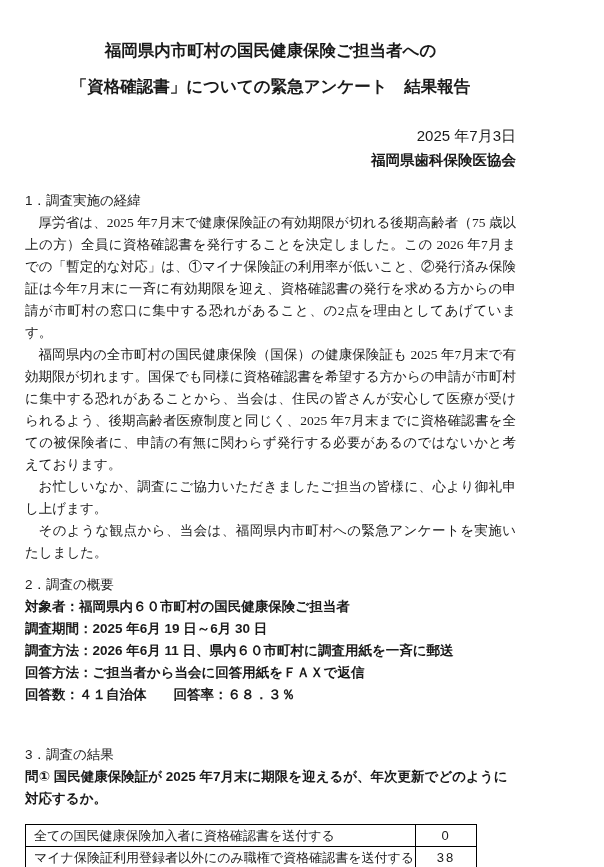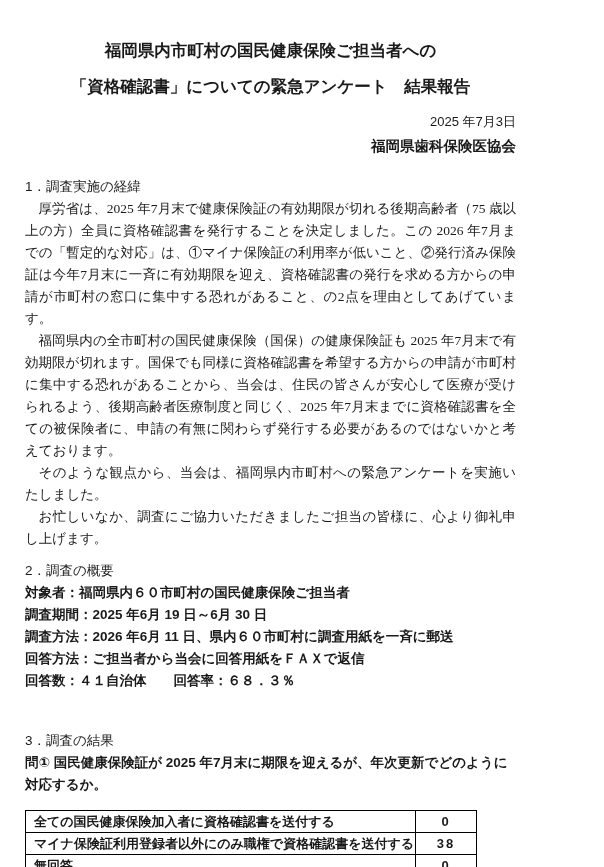--- a/index.html
+++ b/index.html
@@ -24,23 +24,23 @@
   .title-block {
     text-align: center;
     font-family: "Liberation Sans", "DejaVu Sans", sans-serif;
     font-weight: 700;
     font-size: 16.5px;
   }
   .title-line { line-height: 36px; }
   .date-line {
     text-align: right;
     font-family: "Liberation Sans", "DejaVu Sans", sans-serif;
-    font-size: 13px;
+    font-size: 15px;
     line-height: 24px;
-    margin-top: 6px;
+    margin-top: 20px;
   }
   .org-line {
     text-align: right;
     font-family: Liberation Mono, monospace;
     font-weight: 700;
     font-size: 14.5px;
     line-height: 26px;
   }
   
   .heading {
@@ -68,21 +68,21 @@
   
   table.result-table {
     border-collapse: collapse;
     margin-top: 14px;
     table-layout: fixed;
     width: 452px;
   }
   table.result-table td {
     border: 1.5px solid #000000;
     font-family: "Liberation Sans", "DejaVu Sans", sans-serif;
-    font-weight: 700;
+    font-weight: 400;
     font-size: 13px;
     height: 21px;
     padding: 0 0 0 8px;
   }
   table.result-table td.val {
     width: 60px;
     text-align: center;
     padding: 0;
     letter-spacing: 2px;
   }
@@ -96,22 +96,22 @@
     <div class="title-line">福岡県内市町村の国民健康保険ご担当者への</div>
     <div class="title-line">「資格確認書」についての緊急アンケート　結果報告</div>
   </div>
   <div class="date-line">2025 年7月3日</div>
   <div class="org-line">福岡県歯科保険医協会</div>
 
   <div class="sec1">
     <div class="heading">1．調査実施の経緯</div>
     <p class="para">厚労省は、2025 年7月末で健康保険証の有効期限が切れる後期高齢者（75 歳以上の方）全員に資格確認書を発行することを決定しました。この 2026 年7月までの「暫定的な対応」は、①マイナ保険証の利用率が低いこと、②発行済み保険証は今年7月末に一斉に有効期限を迎え、資格確認書の発行を求める方からの申請が市町村の窓口に集中する恐れがあること、の2点を理由としてあげています。</p>
     <p class="para">福岡県内の全市町村の国民健康保険（国保）の健康保険証も 2025 年7月末で有効期限が切れます。国保でも同様に資格確認書を希望する方からの申請が市町村に集中する恐れがあることから、当会は、住民の皆さんが安心して医療が受けられるよう、後期高齢者医療制度と同じく、2025 年7月末までに資格確認書を全ての被保険者に、申請の有無に関わらず発行する必要があるのではないかと考えております。</p>
+    <p class="para">お忙しいなか、調査にご協力いただきましたご担当の皆様に、心より御礼申し上げます。</p>
     <p class="para">そのような観点から、当会は、福岡県内市町村への緊急アンケートを実施いたしました。</p>
-    <p class="para">お忙しいなか、調査にご協力いただきましたご担当の皆様に、心より御礼申し上げます。</p>
   </div>
 
   <div class="sec2">
     <div class="heading">2．調査の概要</div>
     <div class="gothic-line">対象者：福岡県内６０市町村の国民健康保険ご担当者</div>
     <div class="gothic-line">調査期間：2025 年6月 19 日～6月 30 日</div>
     <div class="gothic-line">調査方法：2026 年6月 11 日、県内６０市町村に調査用紙を一斉に郵送</div>
     <div class="gothic-line">回答方法：ご担当者から当会に回答用紙をＦＡＸで返信</div>
     <div class="gothic-line">回答数：４１自治体　　回答率：６８．３％</div>
   </div>

